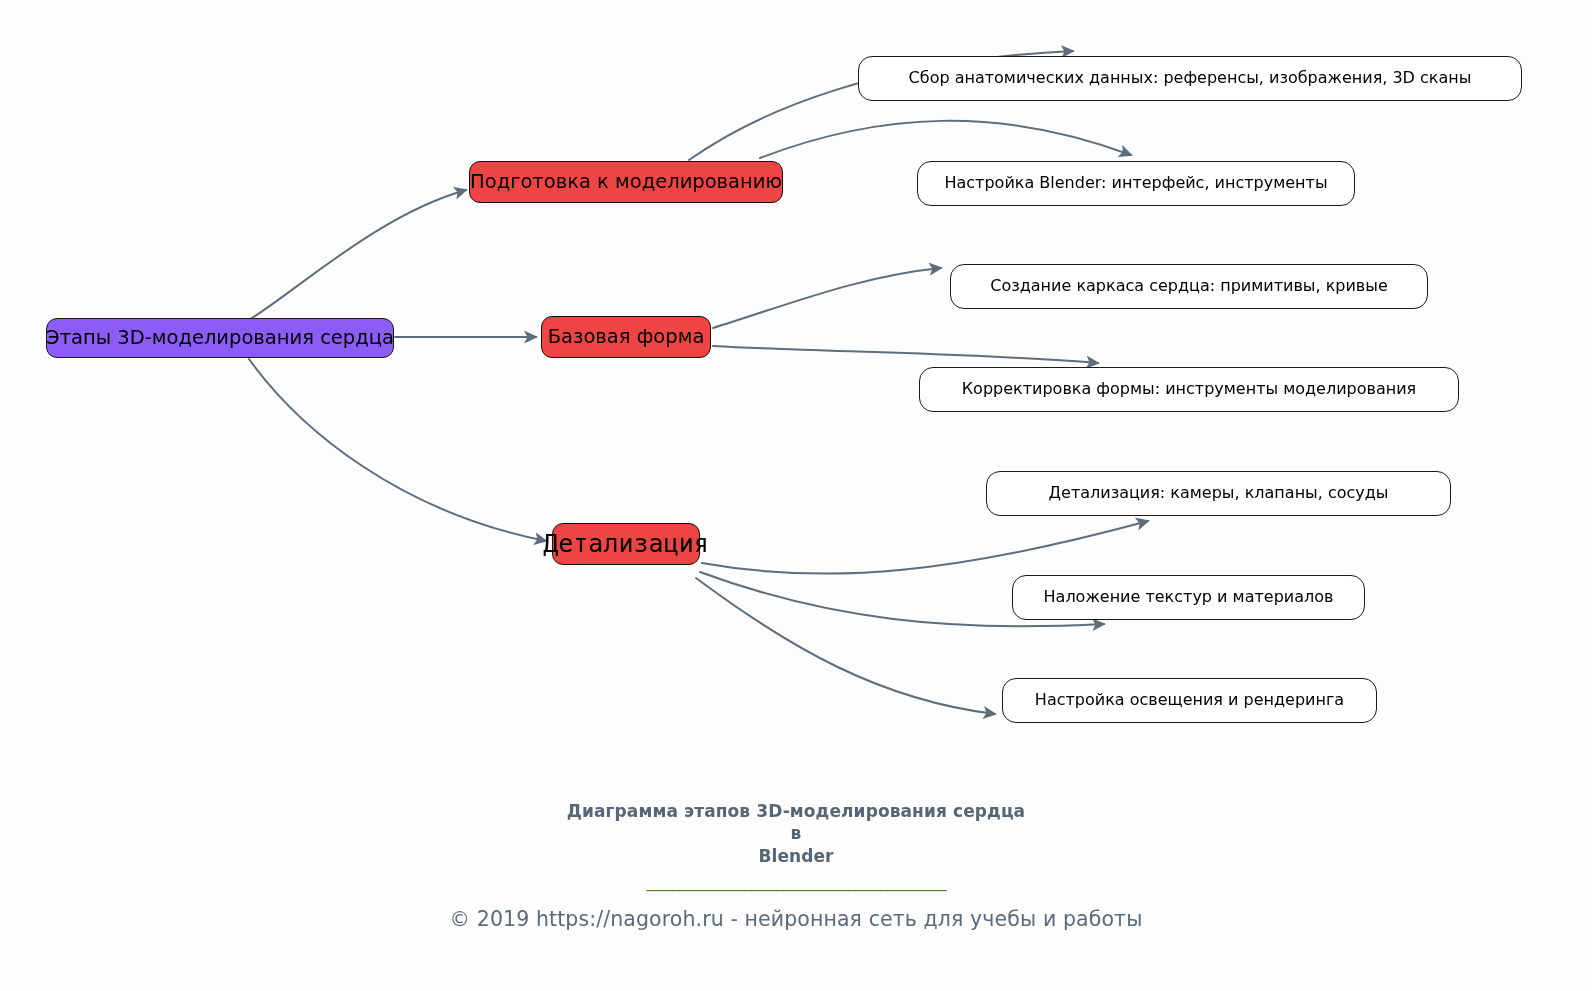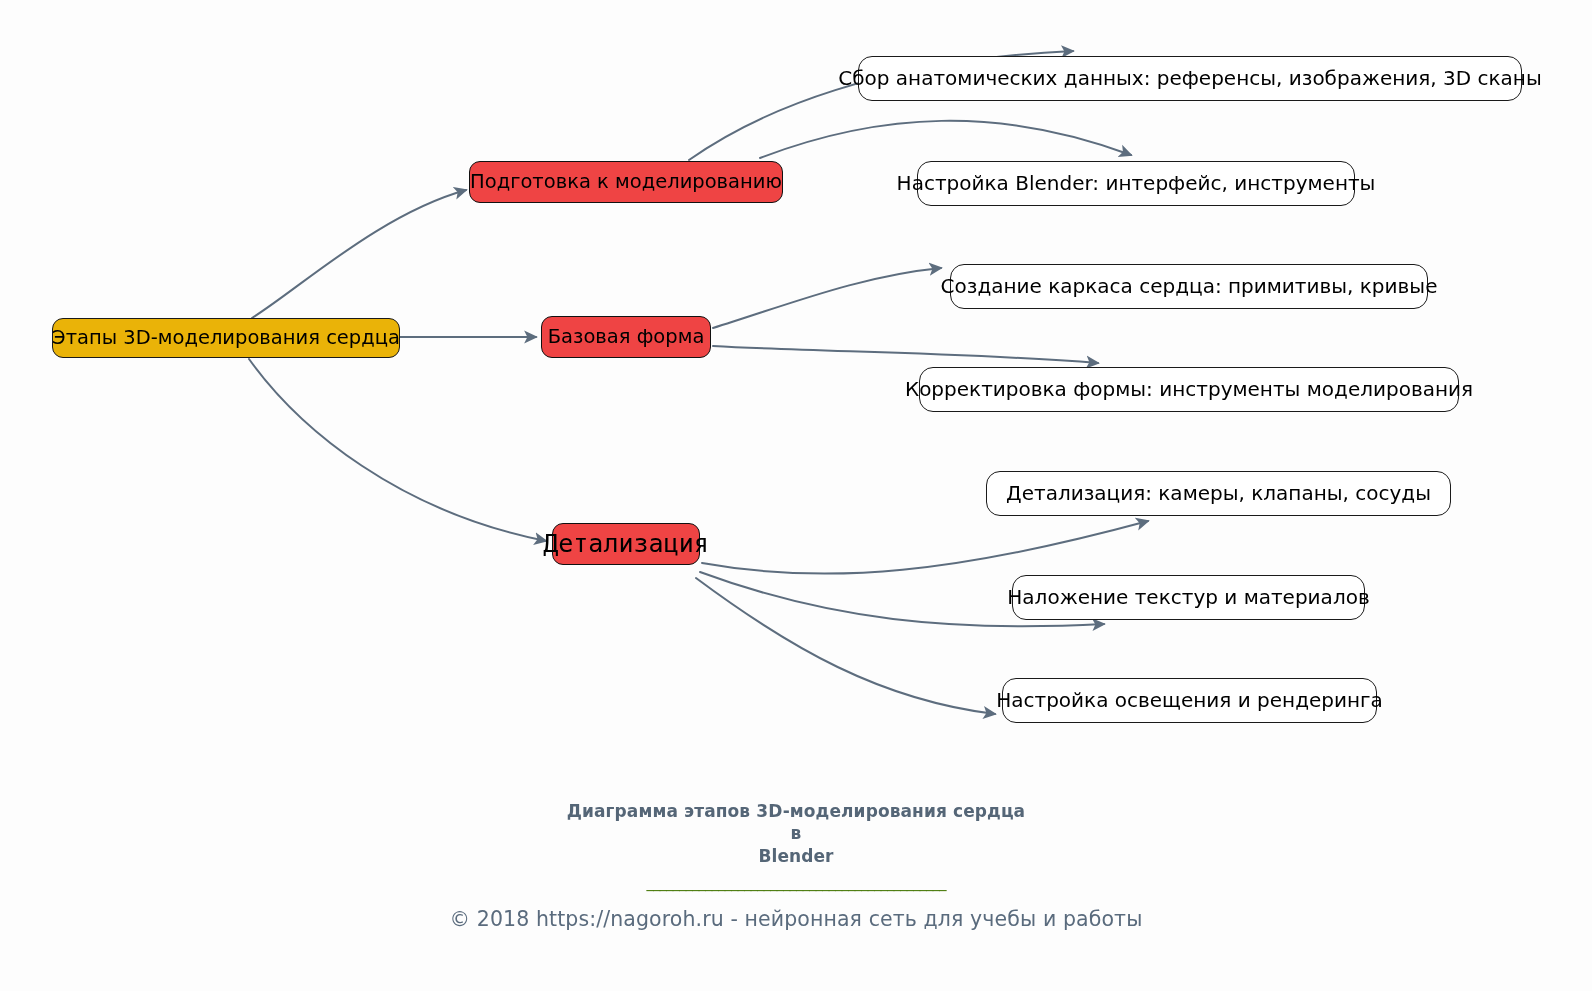--- a/index.html
+++ b/index.html
@@ -34,46 +34,45 @@
     display: flex;
     align-items: center;
     justify-content: center;
     text-align: center;
     white-space: nowrap;
     color: #000000;
     line-height: 1.15;
   }
 
   .node.root {
-    background: #eab308;
+    background: #8b5cf6;
     border: 1.6px solid #1a1a1a;
     border-radius: 11px;
     font-size: 19.5px;
     padding: 0 16px;
-    margin-left: 6px;
   }
 
   .node.branch {
     background: #ef4444;
     border: 1.6px solid #111111;
     border-radius: 11px;
     font-size: 19.5px;
     padding: 0 16px;
   }
 
   .node.branch.mono {
     font-family: "DejaVu Sans Mono", "Liberation Mono", monospace;
     font-size: 25px;
   }
 
   .node.leaf {
     background: #ffffff;
     border: 1.7px solid #1a1a1a;
     border-radius: 14px;
-    font-size: 20px;
+    font-size: 16px;
     padding: 0 18px;
     text-align: right;
   }
 
   
   #caption-block {
     position: absolute;
     left: 0;
     top: 800px;
     width: 1592px;
@@ -181,16 +180,16 @@
     <span>Настройка освещения и рендеринга</span>
   </div>
 
   <div id="caption-block">
     <div id="caption-title">
       <span>Диаграмма этапов 3D-моделирования сердца в</span>
       <br>
       <span>Blender</span>
     </div>
     <div id="caption-rule">______________________________________________</div>
-    <div id="footer-copy">© 2018 https://nagoroh.ru - нейронная сеть для учебы и работы</div>
+    <div id="footer-copy">© 2019 https://nagoroh.ru - нейронная сеть для учебы и работы</div>
   </div>
 
 </div>
 
 </body></html>

